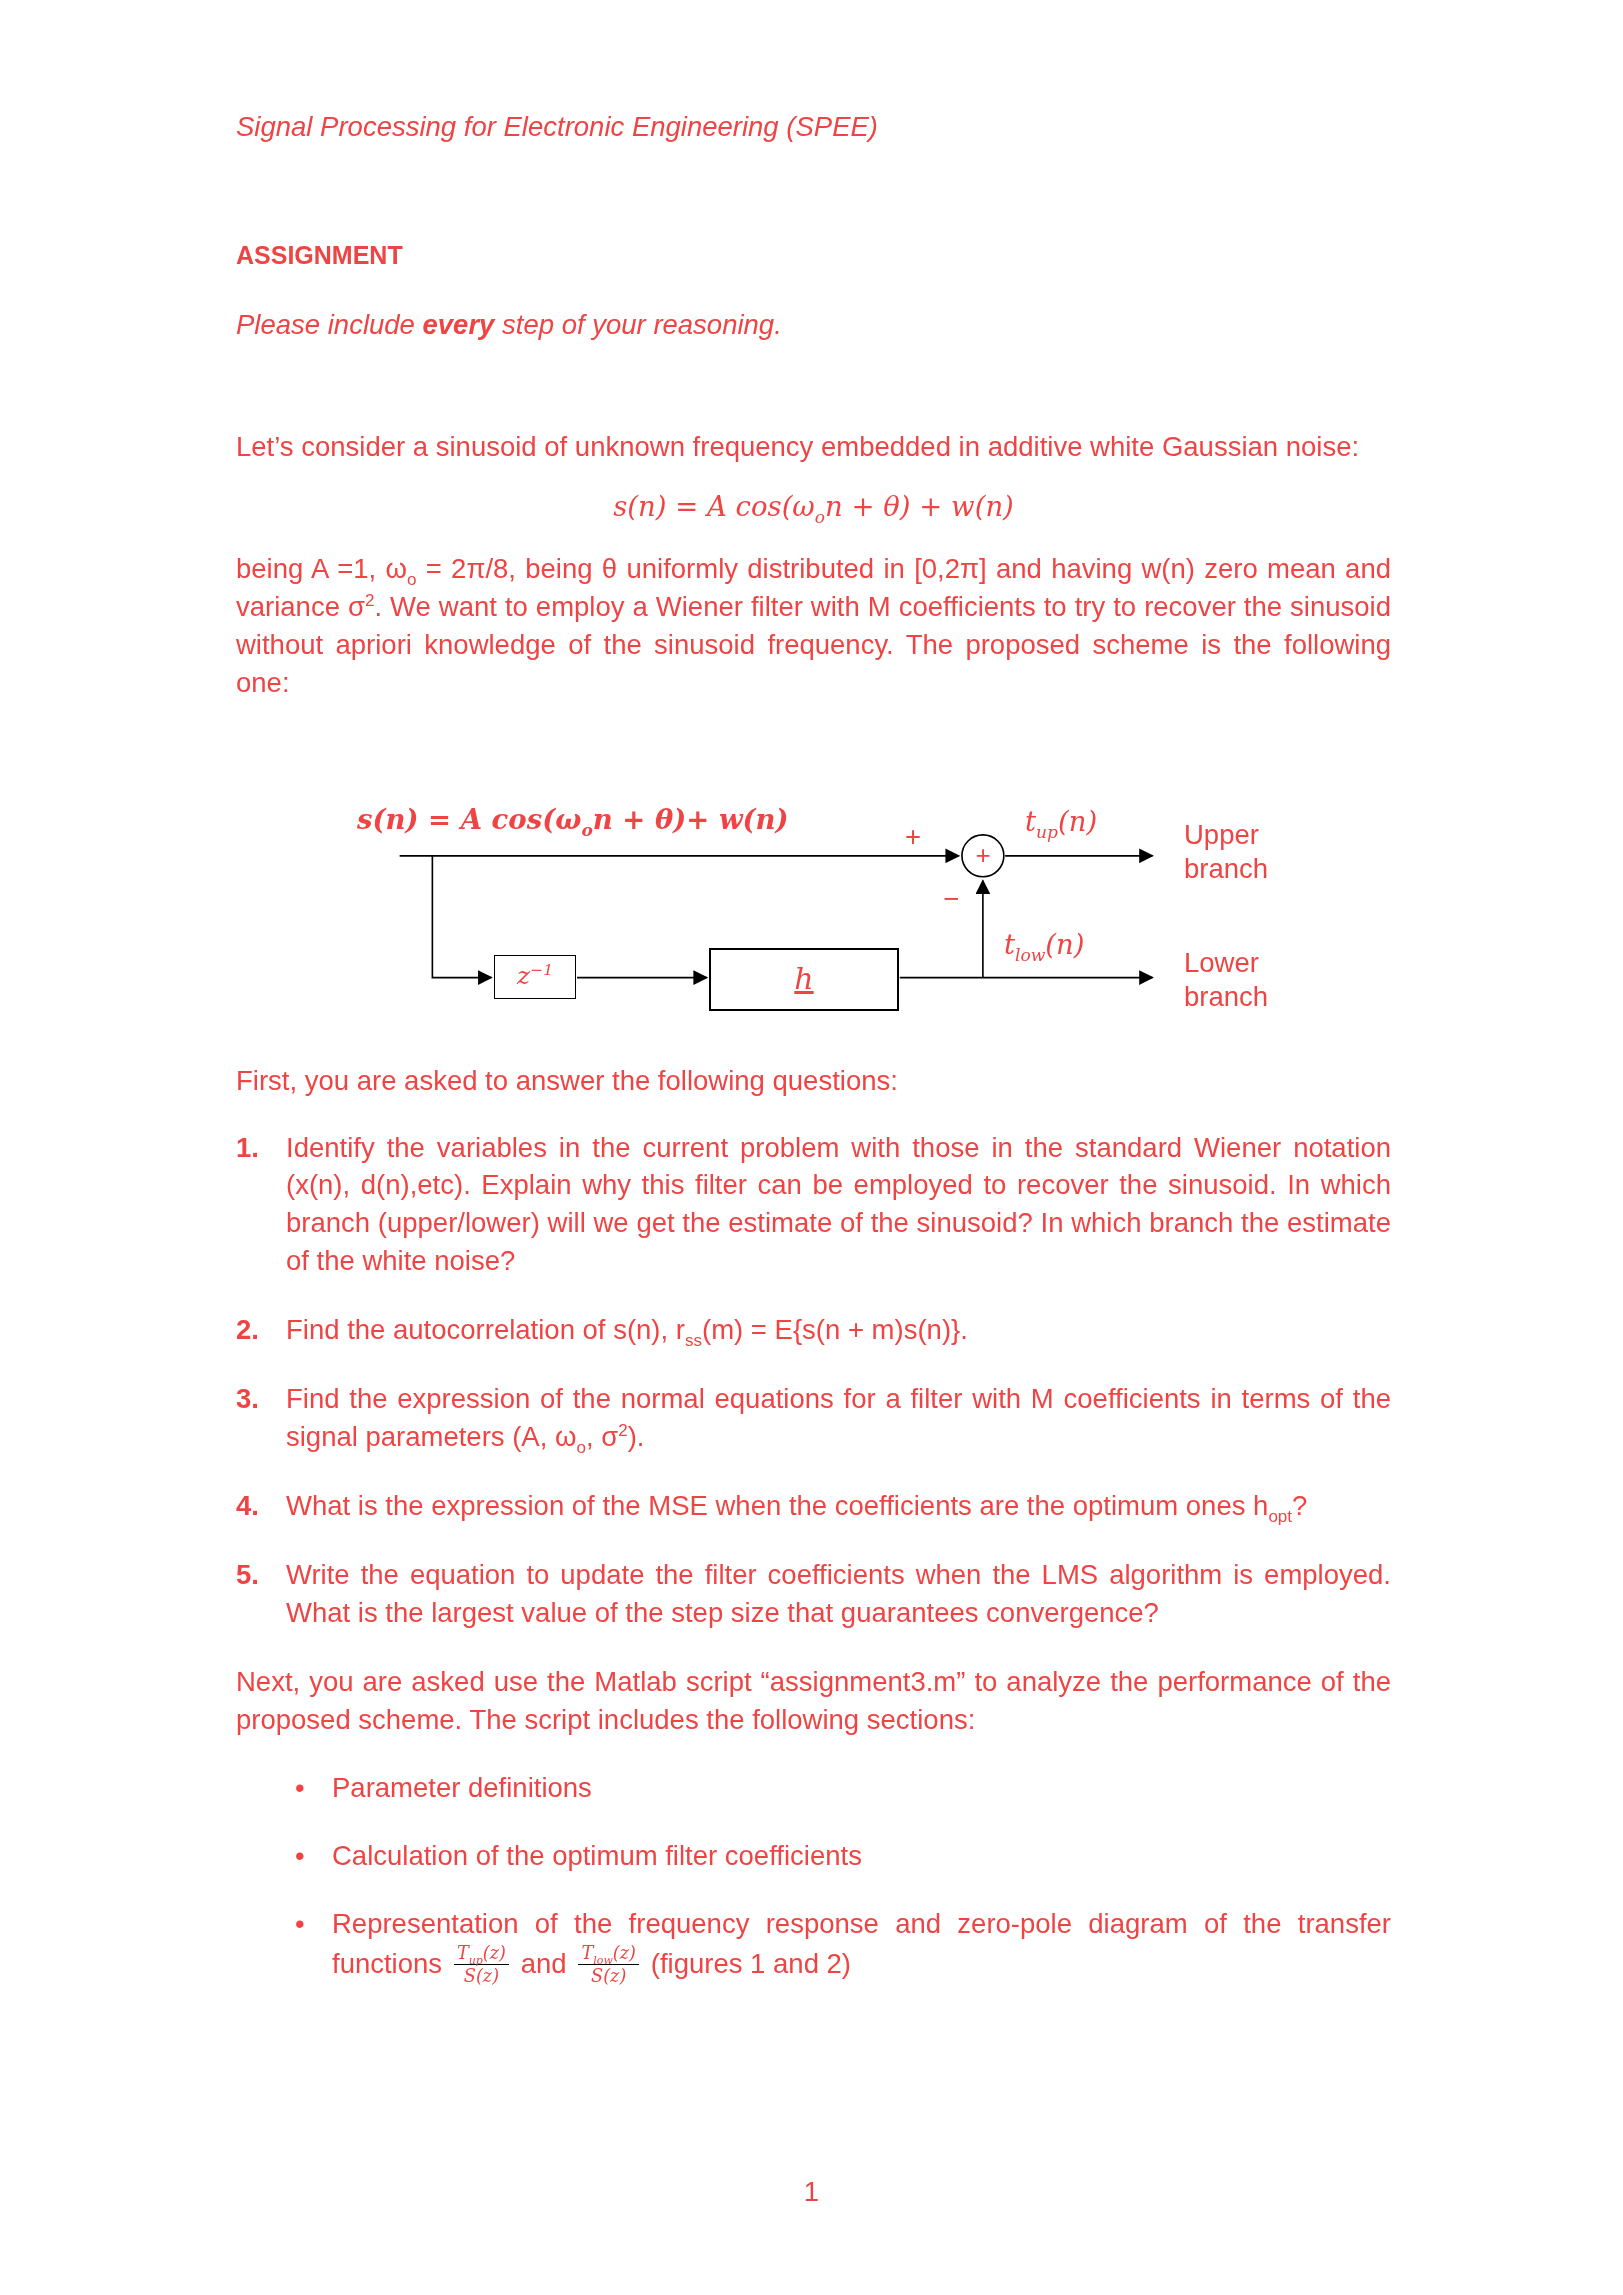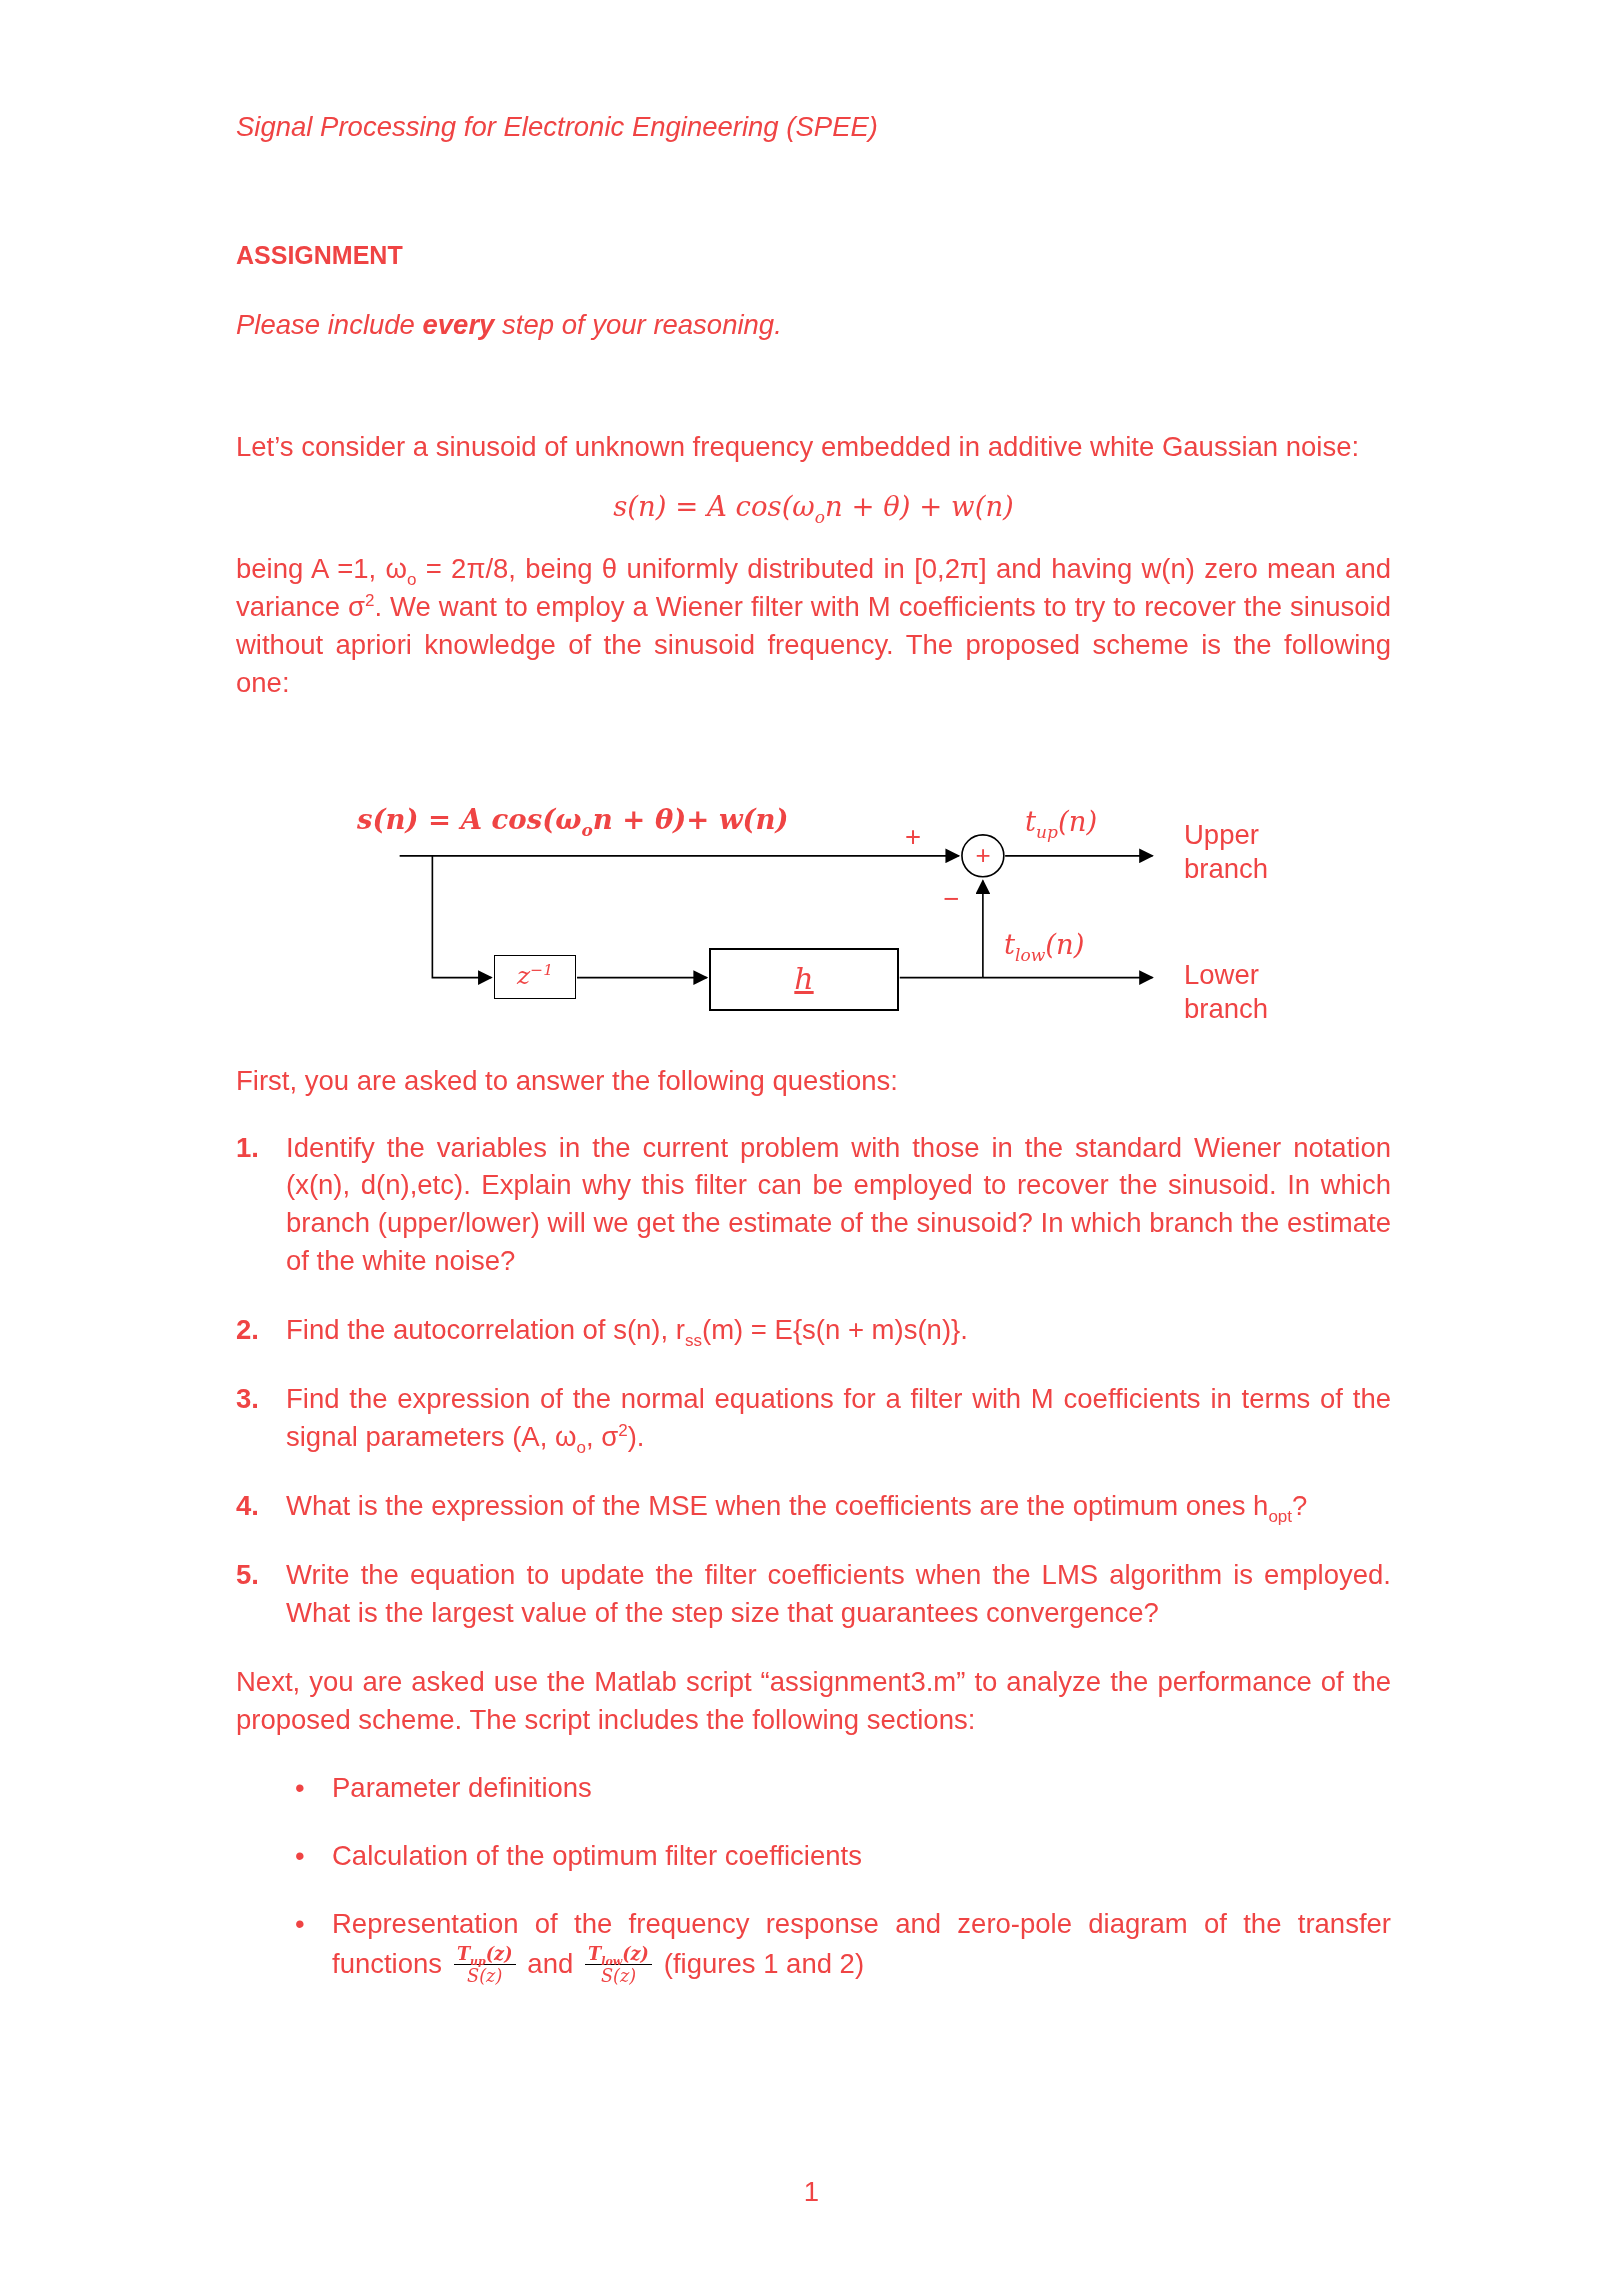--- a/index.html
+++ b/index.html
@@ -58,21 +58,21 @@
   .blist { margin-top: 6.5px; }
   .bitem { display: flex; margin-bottom: 30px; }
   .bmark { width: 37px; margin-left: 59px; flex-shrink: 0; }
   .btext { flex: 1; text-align: justify; }
 
   .frac {
     display: inline-flex; flex-direction: column; align-items: center;
     font-size: 17.7px; line-height: 1.2; vertical-align: middle; margin: 0 3.9px;
     font-family: "DejaVu Serif", serif; font-style: italic;
   }
-  .fnum { border-bottom: 1.6px solid #000; padding: 0 3.3px; font-weight: bold; }
+  .fnum { border-bottom: 1.6px solid #000; padding: 0 3.3px; }
   .fden { padding-top: 1.3px; }
 
   .page-number { position: absolute; left: 0; right: 0; bottom: 84px; text-align: center; }
 </style>
 </head>
 <body>
 
 <div class="page">
 
   <div class="course-header">Signal Processing for Electronic Engineering (SPEE)</div>
@@ -104,21 +104,21 @@
       <circle class="dcircle" cx="1141" cy="85" r="32"></circle>
     </svg>
 
     <div class="dlabel math input-label" style="left:121px; top:1.3px;">s(n) = A cos(ω<sub>o</sub>n + θ)+ w(n)</div>
     <div class="dlabel" style="left:669px; top:18.3px;">+</div>
     <div class="sum-plus">+</div>
     <div class="dlabel" style="left:707px; top:80px;">−</div>
     <div class="dlabel math" style="left:789px; top:3.9px;">t<sub>up</sub>(n)</div>
     <div class="dlabel branch" style="left:948px; top:18.3px;">Upper branch</div>
     <div class="dlabel math" style="left:768px; top:126px;">t<sub>low</sub>(n)</div>
-    <div class="dlabel branch" style="left:948px; top:158px;">Lower branch</div>
+    <div class="dlabel branch" style="left:948px; top:146px;">Lower branch</div>
 
     <div class="box delay-box" style="left:258px; top:155px; width:82px; height:44px;align-items:center;">
       <span class="math">z<sup>−1</sup></span>
     </div>
     <div class="box filter-box" style="left:473px; top:148px; width:190px; height:63px;">
       <span class="math filter-h">h</span>
     </div>
   </div>
 
   <p class="para" style="margin-bottom:29px;">First, you are asked to answer the following questions:</p>

